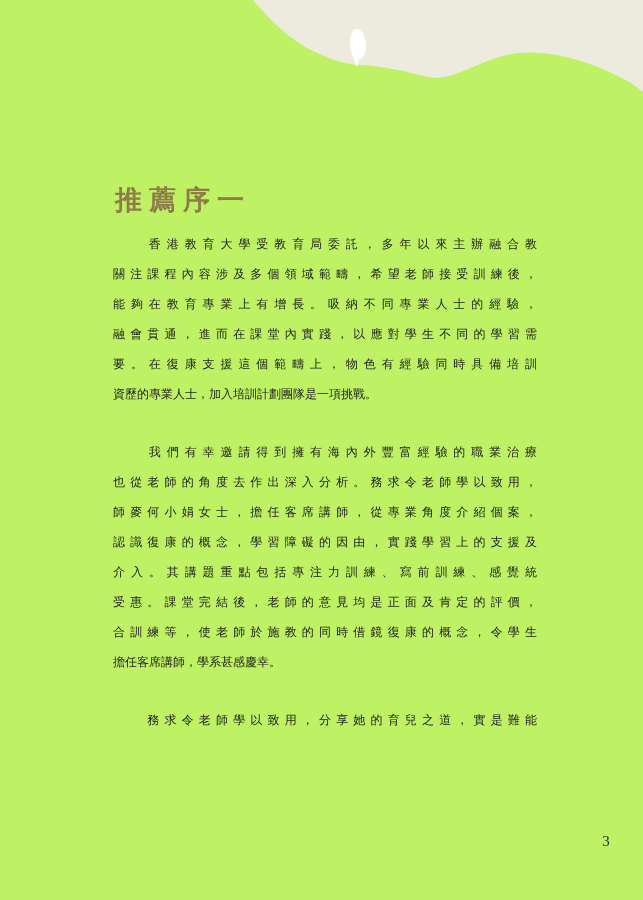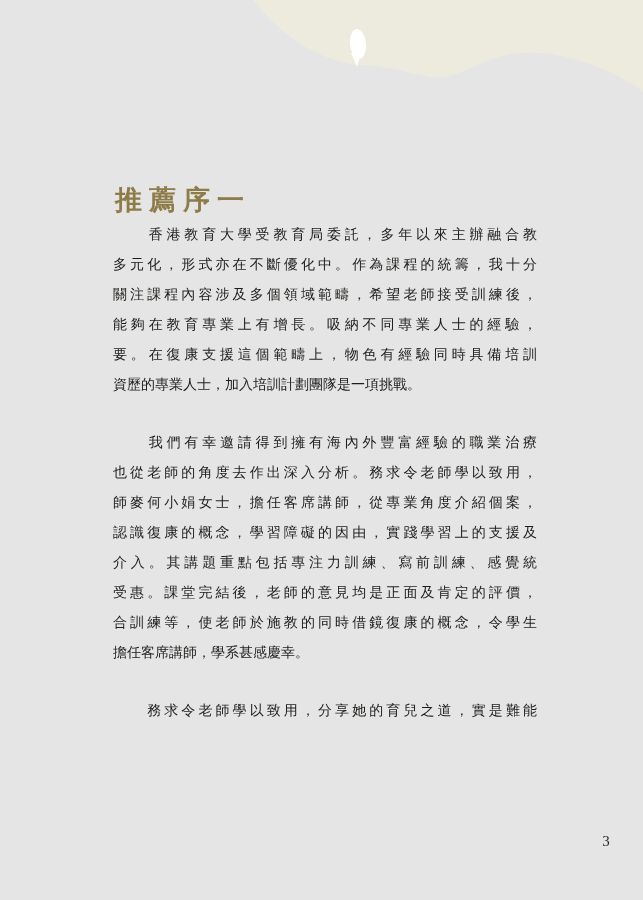--- a/index.html
+++ b/index.html
@@ -30,24 +30,24 @@
     left: 115px;
     font-size: 27px;
     line-height: 1.15;
     font-weight: 700;
     letter-spacing: 7px;
     color: #8d7b48;
     white-space: nowrap;
   }
   .body-text {
     position: absolute;
-    top: 220px;
+    top: 229px;
     left: 113px;
     width: 424px;
-    font-size: 14px;
+    font-size: 12px;
     color: #1d1d1b;
   }
   .para {
     margin: 0 0 28px 0;
   }
   .line {
     display: block;
     width: 424px;
     height: 30px;
     line-height: 30px;
@@ -69,44 +69,44 @@
     text-align: center;
     font-size: 15px;
     line-height: 22px;
     color: #2a2a2a;
     font-family: "Liberation Serif", "DejaVu Serif", serif;
   }
 </style>
 </head>
 <body>
 
-<div class="page" style="background: #e5e5e5;">
+<div class="page" style="background: #bef264;">
 
   <svg class="blob-svg" viewBox="0 0 643 120" xmlns="http://www.w3.org/2000/svg" aria-hidden="true">
     <path d="M253,0
              C272,22 289,39 313,51
              C334,61 347,64.5 361,65
              C383,66 404,71 428,77
              C451,82 477,62 506,55
              C533,49 561,54 587,63
              C609,71 629,80 643,92
              L643,0 Z" fill="#ecebde"></path>
     <ellipse cx="358" cy="44" rx="8" ry="15" fill="#ffffff" transform="rotate(-6 358 44)"></ellipse>
     <path d="M351,53 L361,53 L357,67 Z" fill="#ffffff"></path>
   </svg>
 
   <h1 class="title" style="color: rgb(141, 123, 72);">推薦序一</h1>
 
   <div class="body-text" style="color: rgb(29, 29, 27);">
 
   <div class="para">
         <div class="line">　　香港教育大學受教育局委託，多年以來主辦融合教</div>
-        <div class="line">多元化，形式亦在不斷優化中。作為課程的統籌，我十分</div>
         <div class="line">關注課程內容涉及多個領域範疇，希望老師接受訓練後，</div>
         <div class="line">能夠在教育專業上有增長。吸納不同專業人士的經驗，</div>
+        <div class="line">融會貫通，進而在課堂內實踐，以應對學生不同的學習需</div>
         <div class="line">要。在復康支援這個範疇上，物色有經驗同時具備培訓</div>
         <div class="line no-justify">資歷的專業人士，加入培訓計劃團隊是一項挑戰。</div>
       </div>
       <div class="para">
         <div class="line">　　我們有幸邀請得到擁有海內外豐富經驗的職業治療</div>
         <div class="line">也從老師的角度去作出深入分析。務求令老師學以致用，</div>
         <div class="line">師麥何小娟女士，擔任客席講師，從專業角度介紹個案，</div>
         <div class="line">認識復康的概念，學習障礙的因由，實踐學習上的支援及</div>
         <div class="line">介入。其講題重點包括專注力訓練、寫前訓練、感覺統</div>
         <div class="line">受惠。課堂完結後，老師的意見均是正面及肯定的評價，</div>

